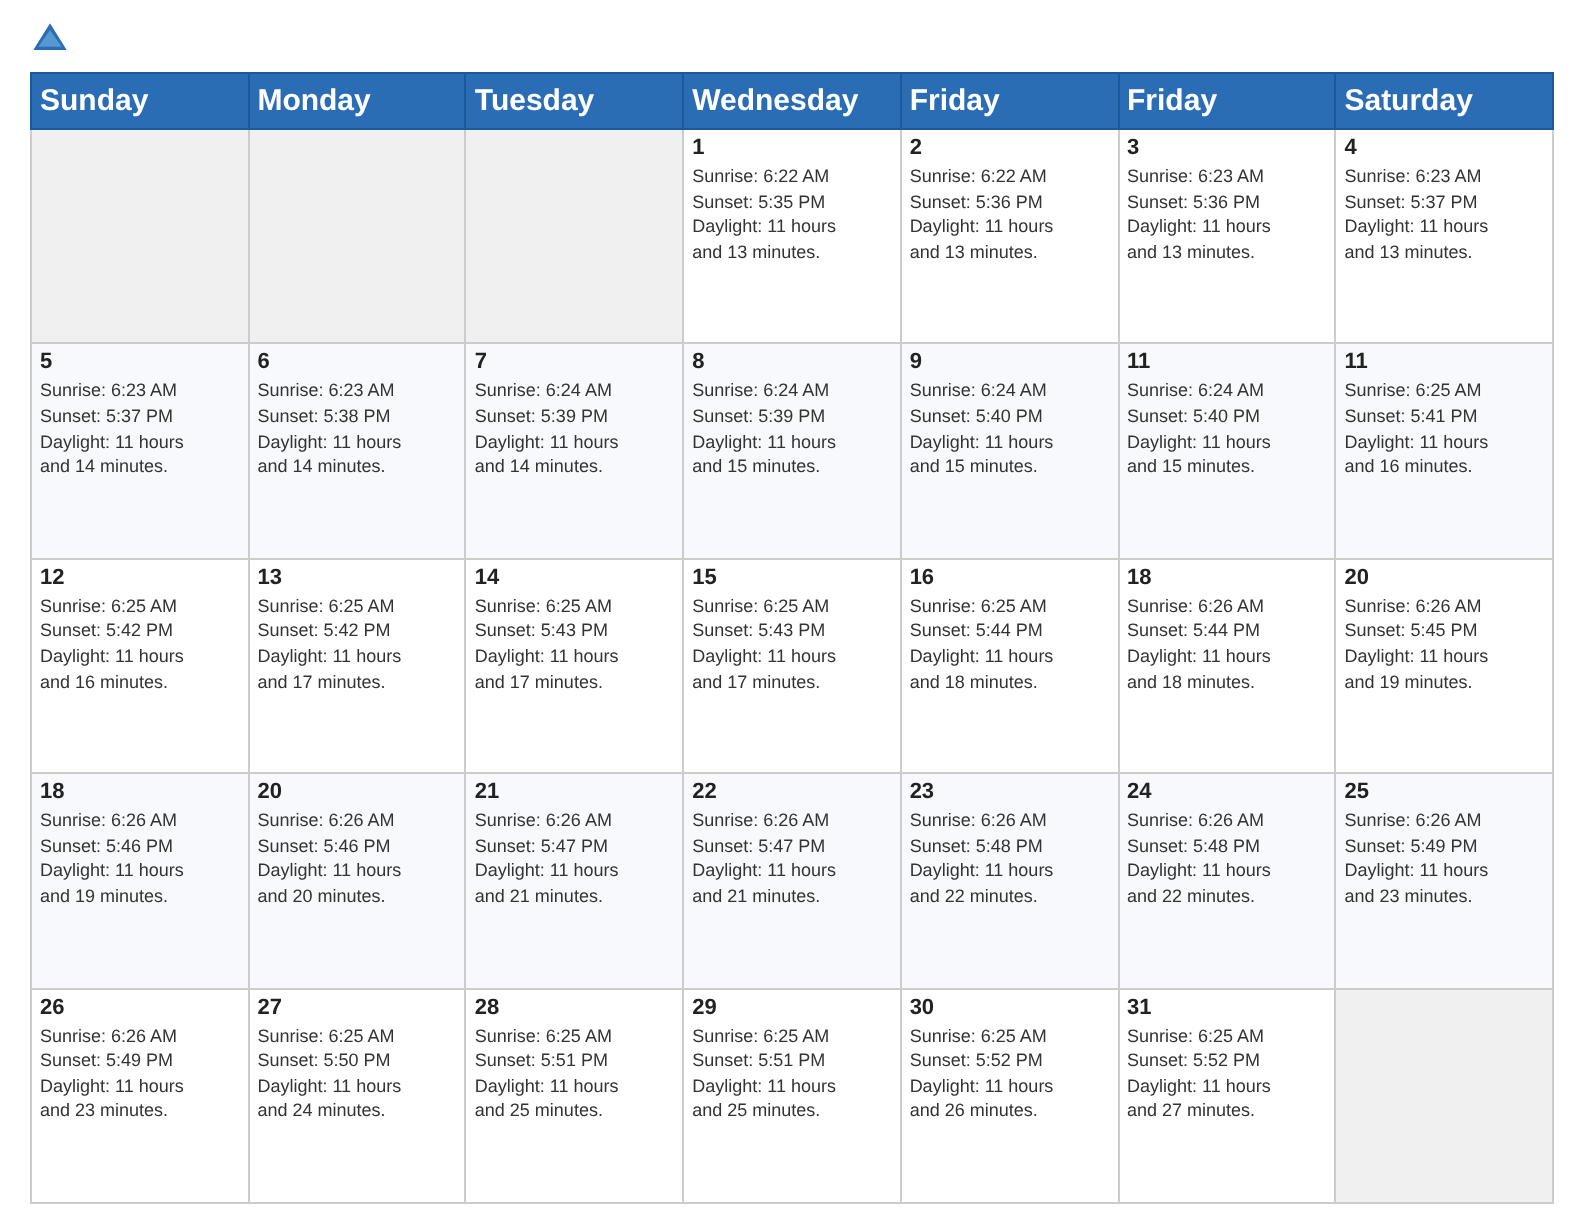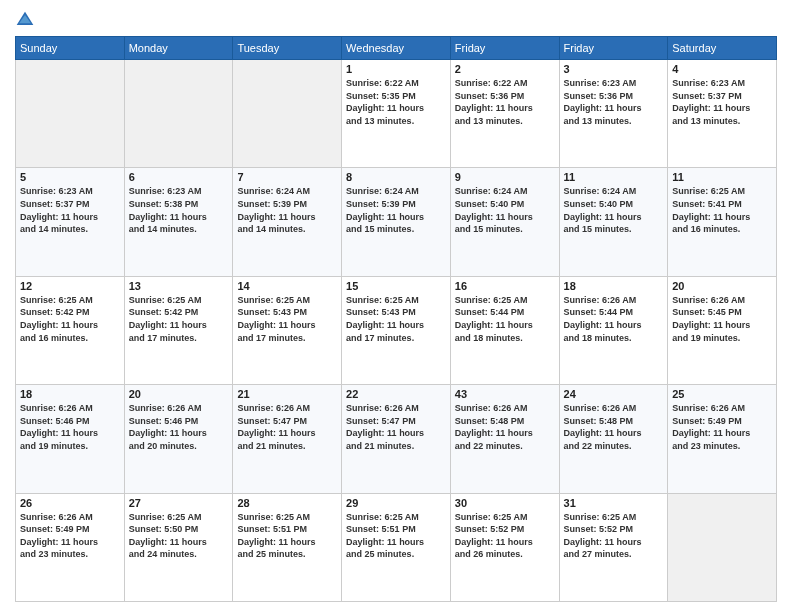--- a/index.html
+++ b/index.html
@@ -62,22 +62,22 @@
     .calendar {
       flex: 1;
       border: 1px solid #ccc;
       border-collapse: collapse;
       width: 100%;
       table-layout: fixed;
     }
     .calendar th {
       background: #2a6db5;
       color: #fff;
-      font-size: 11px;
-      font-weight: normal;
+      font-size: 15px;
+      font-weight: bold;
       padding: 5px 4px;
       text-align: left;
       border: 1px solid #1a5a9a;
     }
     .calendar td {
       border: 1px solid #ccc;
       vertical-align: top;
       padding: 3px 4px;
       font-size: 9.5px;
       color: #222;
@@ -90,21 +90,20 @@
     .day-num {
       font-size: 11px;
       font-weight: bold;
       display: block;
       margin-bottom: 2px;
     }
     .day-info {
       font-size: 9px;
       line-height: 1.4;
       color: #333;
-      font-weight: bold;
     }
     .empty-cell {
       background: #f0f0f0 !important;
     }
   </style>
 </head>
 <body>
 
 <div class="page">
   <div class="header">
@@ -295,21 +294,21 @@
 and 21 minutes.</div>
           </td>
           <td>
             <span class="day-num">22</span>
             <div class="day-info" style="white-space: pre-line;">Sunrise: 6:26 AM
 Sunset: 5:47 PM
 Daylight: 11 hours
 and 21 minutes.</div>
           </td>
           <td>
-            <span class="day-num">43</span>
+            <span class="day-num">23</span>
             <div class="day-info" style="white-space: pre-line;">Sunrise: 6:26 AM
 Sunset: 5:48 PM
 Daylight: 11 hours
 and 22 minutes.</div>
           </td>
           <td>
             <span class="day-num">24</span>
             <div class="day-info" style="white-space: pre-line;">Sunrise: 6:26 AM
 Sunset: 5:48 PM
 Daylight: 11 hours

